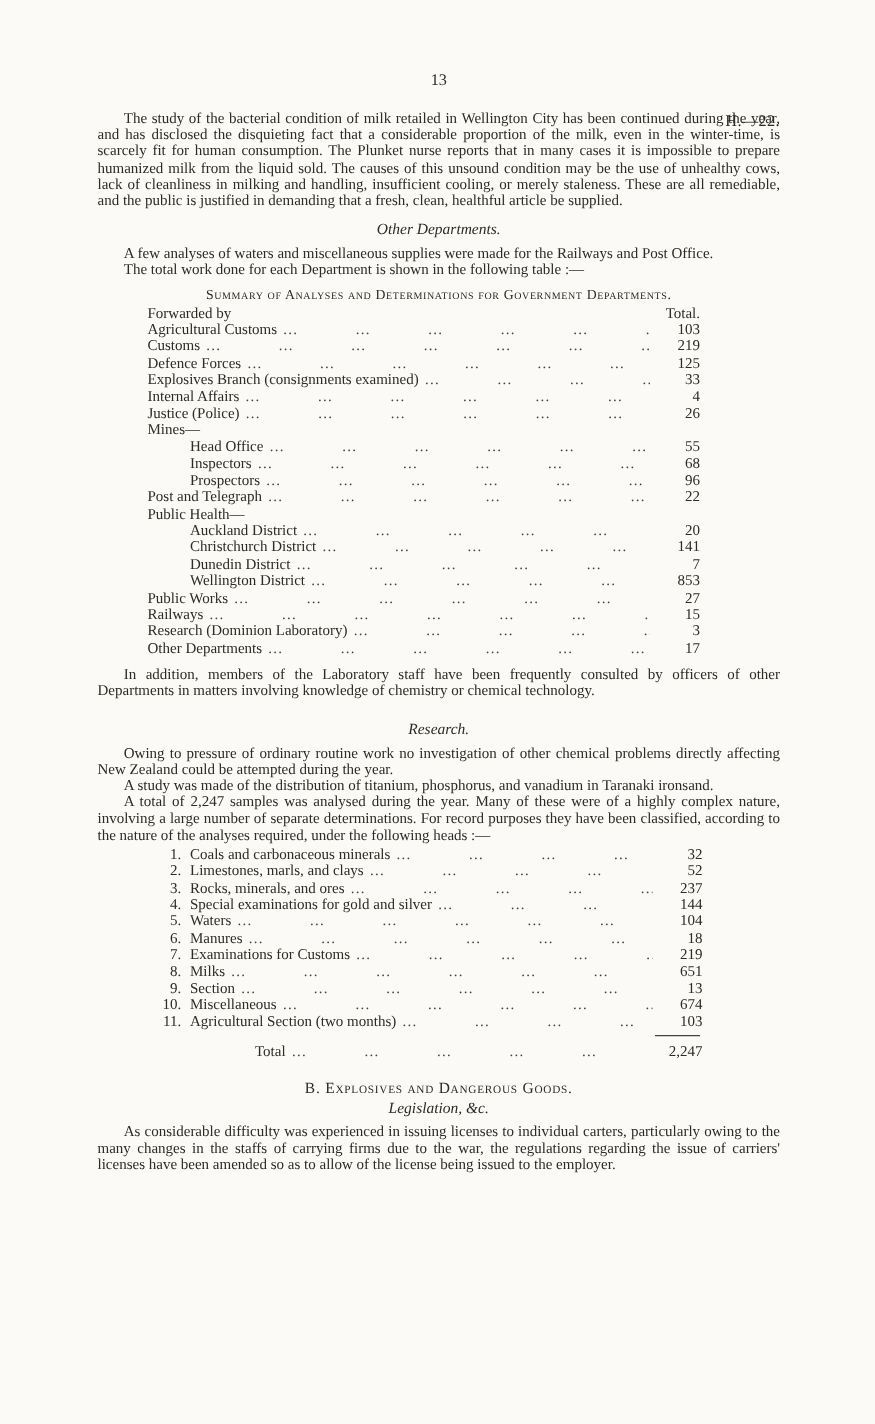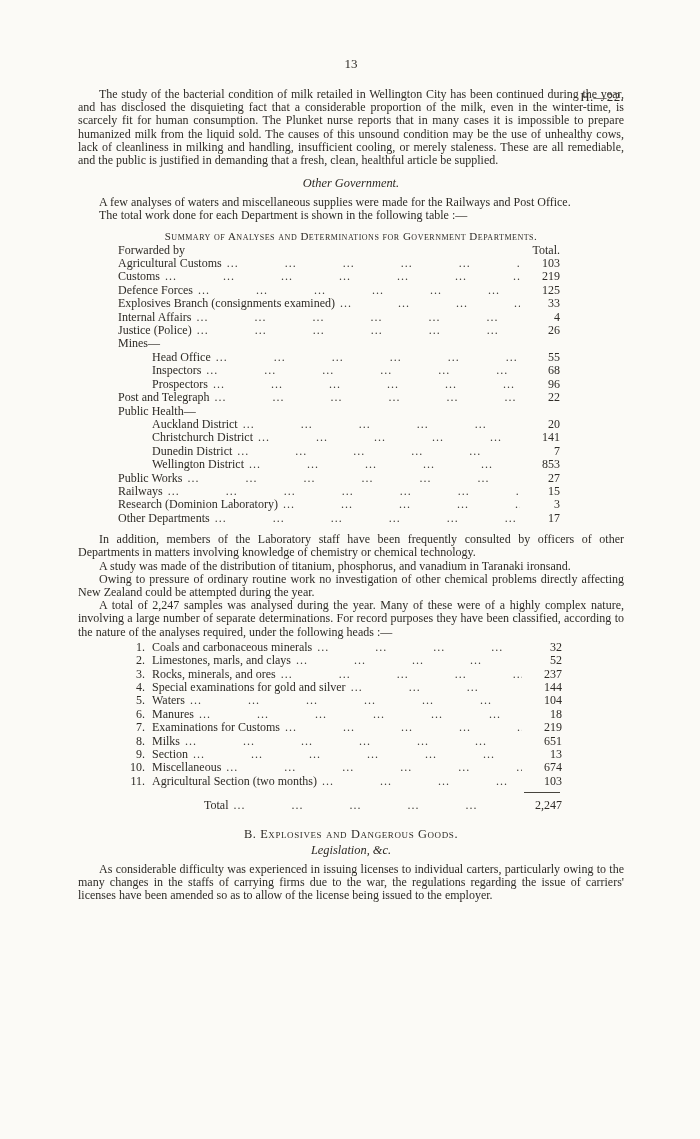--- a/index.html
+++ b/index.html
@@ -77,21 +77,21 @@
 
 <div class="page">
 
   <div class="page-header">
     <span class="pageno">13</span>
     <span class="docref">H.—22.</span>
   </div>
 
   <p class="body indent">The study of the bacterial condition of milk retailed in Wellington City has been continued during the year, and has disclosed the disquieting fact that a considerable proportion of the milk, even in the winter-time, is scarcely fit for human consumption.  The Plunket nurse reports that in many cases it is impossible to prepare humanized milk from the liquid sold.  The causes of this unsound condition may be the use of unhealthy cows, lack of cleanliness in milking and handling, insufficient cooling, or merely staleness.  These are all remediable, and the public is justified in demanding that a fresh, clean, healthful article be supplied.</p>
 
-  <h3 class="sec-heading">Other Government.</h3>
+  <h3 class="sec-heading">Other Departments.</h3>
 
   <p class="body indent">A few analyses of waters and miscellaneous supplies were made for the Railways and Post Office.</p>
   <p class="body indent">The total work done for each Department is shown in the following table :—</p>
 
   <div class="caption">Summary of Analyses and Determinations for Government Departments.</div>
 
   <div class="dept-table">
     <div class="trow thead">
       <span class="tlabel">Forwarded by</span>
       <span class="dots"></span>
@@ -197,23 +197,24 @@
         <div class="trow">
           <span class="tlabel">Other Departments</span>
           <span class="dots"></span>
           <span class="tval">17</span>
         </div>
       </div>
   </div>
 
   <p class="body indent mt4">In addition, members of the Laboratory staff have been frequently consulted by officers of other Departments in matters involving knowledge of chemistry or chemical technology.</p>
 
-
+  <h3 class="sec-heading" style="margin-top:16px;">Research.</h3>
+
+  <p class="body indent">Owing to pressure of ordinary routine work no investigation of other chemical problems directly affecting New Zealand could be attempted during the year.</p>
   <p class="body indent">A study was made of the distribution of titanium, phosphorus, and vanadium in Taranaki ironsand.</p>
-  <p class="body indent">Owing to pressure of ordinary routine work no investigation of other chemical problems directly affecting New Zealand could be attempted during the year.</p>
 
 
   <p class="body indent">A total of 2,247 samples was analysed during the year.  Many of these were of a highly complex nature, involving a large number of separate determinations.  For record purposes they have been classified, according to the nature of the analyses required, under the following heads :—</p>
 
   <div class="sum-table">
     <div>
 
     <div class="trow">
           <span class="snum">1.</span>
           <span class="tlabel">Coals and carbonaceous minerals</span>

